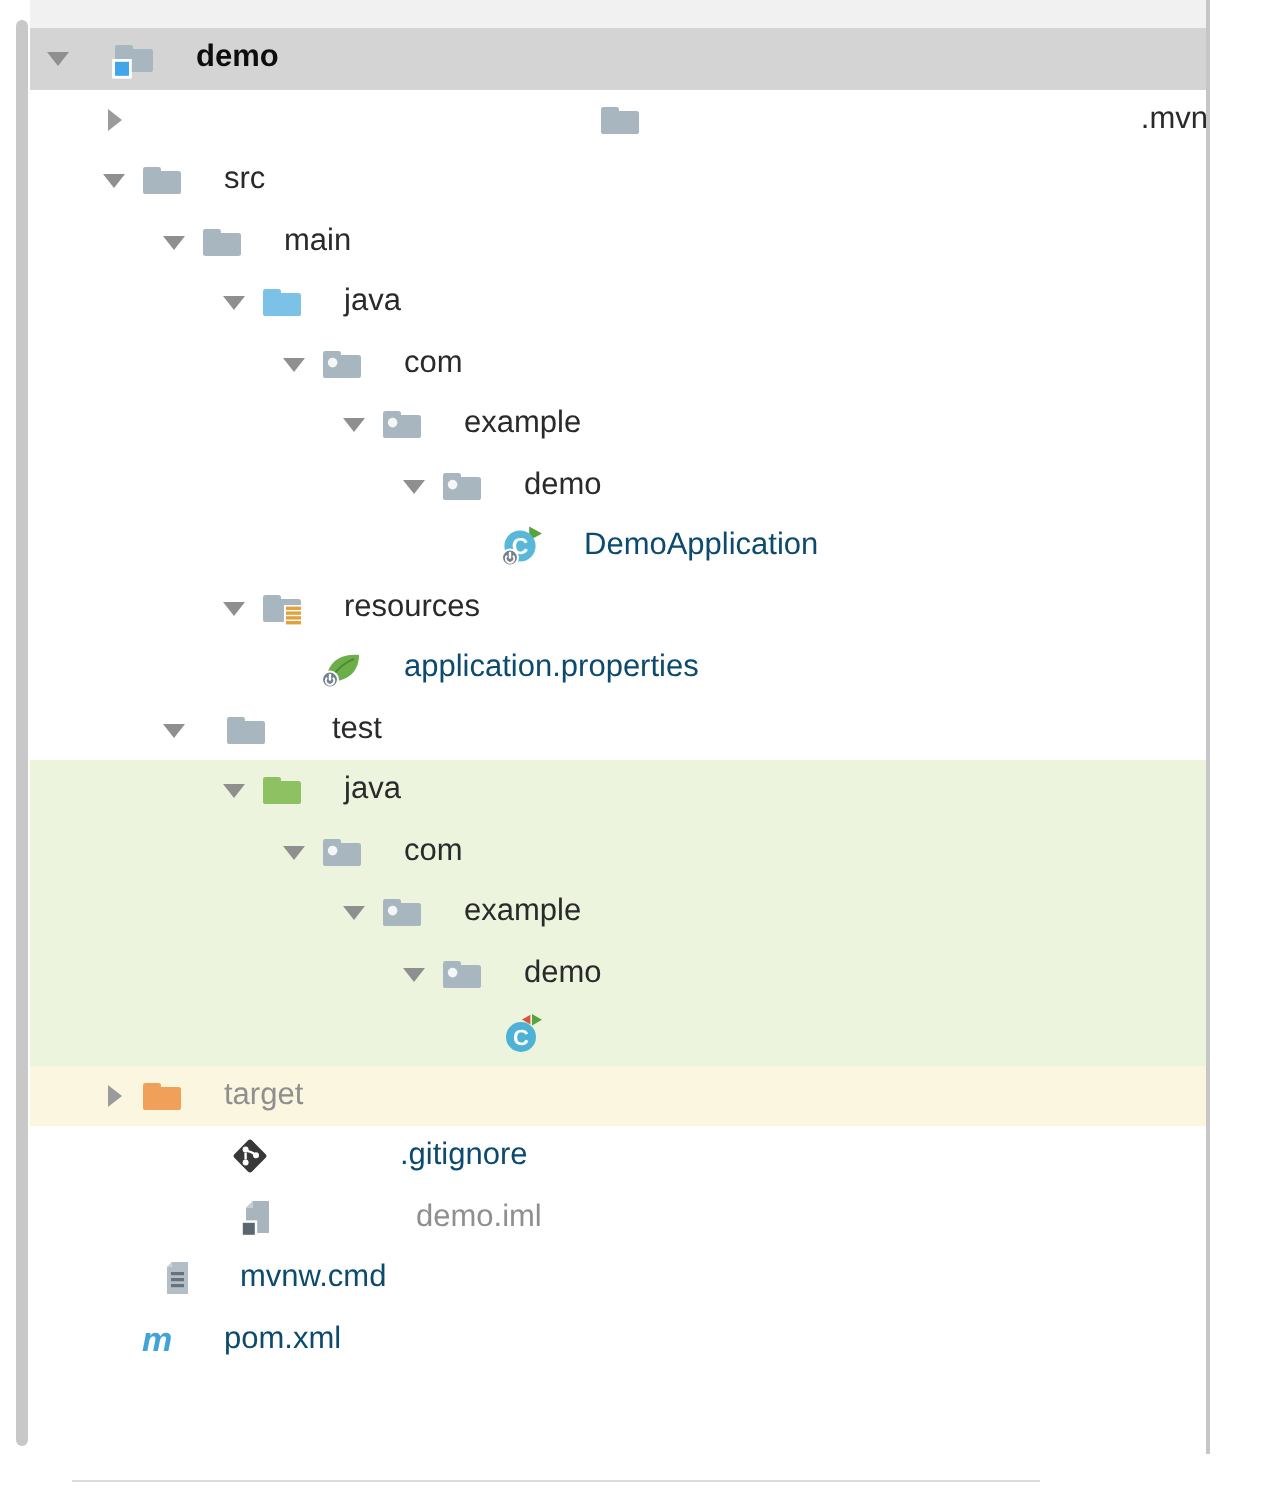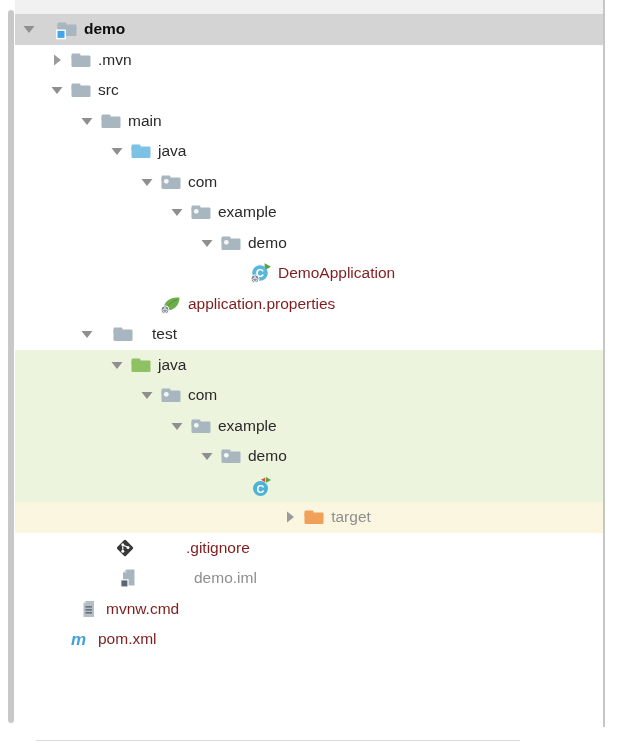--- a/index.html
+++ b/index.html
@@ -7,26 +7,26 @@
          font-family:"Liberation Sans",sans-serif;-webkit-font-smoothing:antialiased;}
   .top-strip{position:absolute;left:15px;top:0;width:589px;height:14px;background:#f1f1f1;}
   .v-scrollbar{position:absolute;left:8px;top:10px;width:6px;height:713px;background:#c8c8c8;border-radius:3px;}
   .right-border{position:absolute;left:603px;top:0;width:2px;height:727px;background:#c6c6c6;}
   .bottom-line{position:absolute;left:36px;top:740px;width:484px;height:1px;background:#dcdcdc;}
   .tree{position:absolute;left:0;top:14px;width:642px;}
   .row{display:flex;align-items:center;height:30.5px;margin-left:15px;width:589px;
        font-size:15.5px;color:#2a2a2a;cursor:default;box-sizing:border-box;}
   .row.bg-selected{background:#d4d4d4;}
   .row.bg-green{background:#ecf4de;}
-  .row.bg-yellow{background:#fbf6df;justify-content:center;}
+  .row.bg-yellow{background:#fbf6df;}
   .slot{width:27px;height:22px;flex:0 0 27px;display:flex;align-items:center;justify-content:center;}
   .ic{width:22px;height:22px;flex:0 0 22px;display:flex;align-items:center;justify-content:center;}
   .root .ic{margin-left:14px;}
-  .label{margin-left:6px;white-space:nowrap;}
-  .label.t-red{color:#7f1d1d;}
+  .label{margin-left:20px;white-space:nowrap;}
+  .label.t-red{color:#0c4a6e;}
   .label.t-muted{color:#8f8f8f;}
   .root .label{font-weight:bold;color:#0d0d0d;}
   .path{margin-left:9px;color:#3f3f3f;white-space:nowrap;font-size:15.5px;}
 </style>
 </head>
 <body>
 
 <div class="stage">
   <div class="top-strip"></div>
   <div class="tree" id="tree">
@@ -38,21 +38,21 @@
         </span>
         <span class="ic">
           <svg width="22" height="22" viewBox="0 0 22 22" xmlns="http://www.w3.org/2000/svg">
             <rect x="1.5" y="4.5" width="9" height="6" rx="1.2" fill="#a8b6c0"></rect>
             <rect x="1.5" y="6.5" width="19" height="11.5" rx="1.3" fill="#a8b6c0"></rect>
             <rect x="0.8" y="12.2" width="8.4" height="8.4" fill="#3ea6e9" stroke="#ffffff" stroke-width="1.4"></rect>
           </svg>
         </span>
         <span class="label">demo</span>
       </div>
-      <div class="row" style="padding-left: 28px;">
+      <div class="row" style="padding-left: 28px; justify-content: space-between;">
         <span class="slot">
           <svg width="22" height="22" viewBox="0 0 22 22" xmlns="http://www.w3.org/2000/svg">
             <path d="M8 5.5 V16.5 L15 11 Z" fill="#9b9b9b"></path>
           </svg>
         </span>
         <span class="ic">
           <svg width="22" height="22" viewBox="0 0 22 22" xmlns="http://www.w3.org/2000/svg">
             <rect x="1.5" y="4.5" width="9" height="6" rx="1.2" fill="#a8b6c0"></rect>
             <rect x="1.5" y="6.5" width="19" height="11.5" rx="1.3" fill="#a8b6c0"></rect>
           </svg>
@@ -152,20 +152,39 @@
           <svg width="22" height="22" viewBox="0 0 22 22" xmlns="http://www.w3.org/2000/svg">
             <path d="M14.6 1.2 L21 4.7 L14.6 8.2 Z" fill="#57a33e"></path>
             <circle cx="10" cy="11" r="7.8" fill="#59b7d9"></circle>
             <text x="10" y="15.2" text-anchor="middle" font-family="Liberation Sans, sans-serif" font-size="11.5" font-weight="bold" fill="#ffffff">C</text>
             <circle cx="5" cy="16.8" r="4" fill="#75828e" stroke="#ffffff" stroke-width="1"></circle>
             <path d="M5 14.5 L5 16.8" stroke="#ffffff" stroke-width="1.2" stroke-linecap="round"></path>
             <path d="M3.5 15.8 A2.1 2.1 0 1 0 6.5 15.8" fill="none" stroke="#ffffff" stroke-width="1"></path>
           </svg>
         </span>
         <span class="label t-red">DemoApplication</span>
+      </div>
+      <div class="row" style="padding-left: 88px;">
+        <span class="slot">
+          <svg width="22" height="22" viewBox="0 0 22 22" xmlns="http://www.w3.org/2000/svg">
+            <path d="M5.5 8 H16.5 L11 15 Z" fill="#8f8f8f"></path>
+          </svg>
+        </span>
+        <span class="ic">
+          <svg width="22" height="22" viewBox="0 0 22 22" xmlns="http://www.w3.org/2000/svg">
+            <rect x="1.5" y="4.5" width="9" height="6" rx="1.2" fill="#a8b6c0"></rect>
+            <rect x="1.5" y="6.5" width="19" height="11.5" rx="1.3" fill="#a8b6c0"></rect>
+            <rect x="12" y="9.5" width="9.5" height="10" fill="#ffffff"></rect>
+            <rect x="13" y="10.3" width="7.5" height="1.7" fill="#e2a13c"></rect>
+            <rect x="13" y="12.7" width="7.5" height="1.7" fill="#e2a13c"></rect>
+            <rect x="13" y="15.1" width="7.5" height="1.7" fill="#e2a13c"></rect>
+            <rect x="13" y="17.5" width="7.5" height="1.7" fill="#e2a13c"></rect>
+          </svg>
+        </span>
+        <span class="label">resources</span>
       </div>
       <div class="row" style="padding-left: 118px;">
         <span class="slot"></span>
         <span class="ic">
           <svg width="22" height="22" viewBox="0 0 22 22" xmlns="http://www.w3.org/2000/svg">
             <path d="M3.5 17.5 C3 9.5 9 3.5 19.5 4.5 C19.5 13 13.5 18.5 3.5 17.5 Z" fill="#6cae49"></path>
             <path d="M6 15.5 C9 11 13 8 17 6.5" stroke="#4e8c33" stroke-width="1" fill="none"></path>
             <circle cx="5" cy="16.8" r="4" fill="#75828e" stroke="#ffffff" stroke-width="1"></circle>
             <path d="M5 14.5 L5 16.8" stroke="#ffffff" stroke-width="1.2" stroke-linecap="round"></path>
             <path d="M3.5 15.8 A2.1 2.1 0 1 0 6.5 15.8" fill="none" stroke="#ffffff" stroke-width="1"></path>

